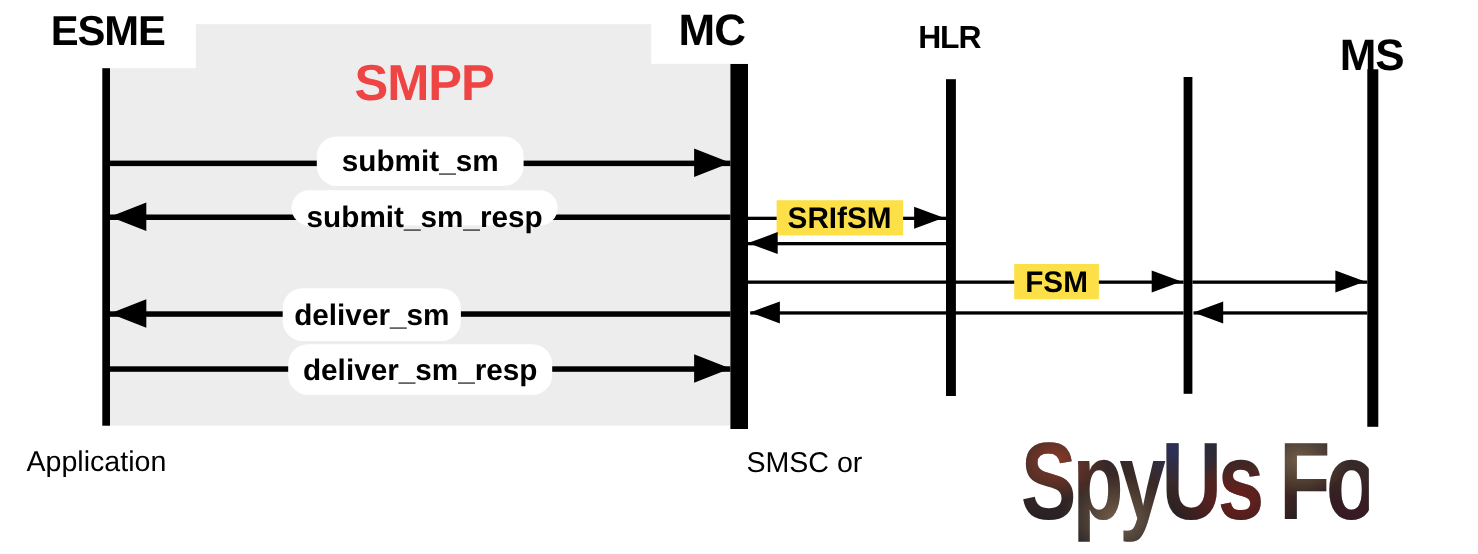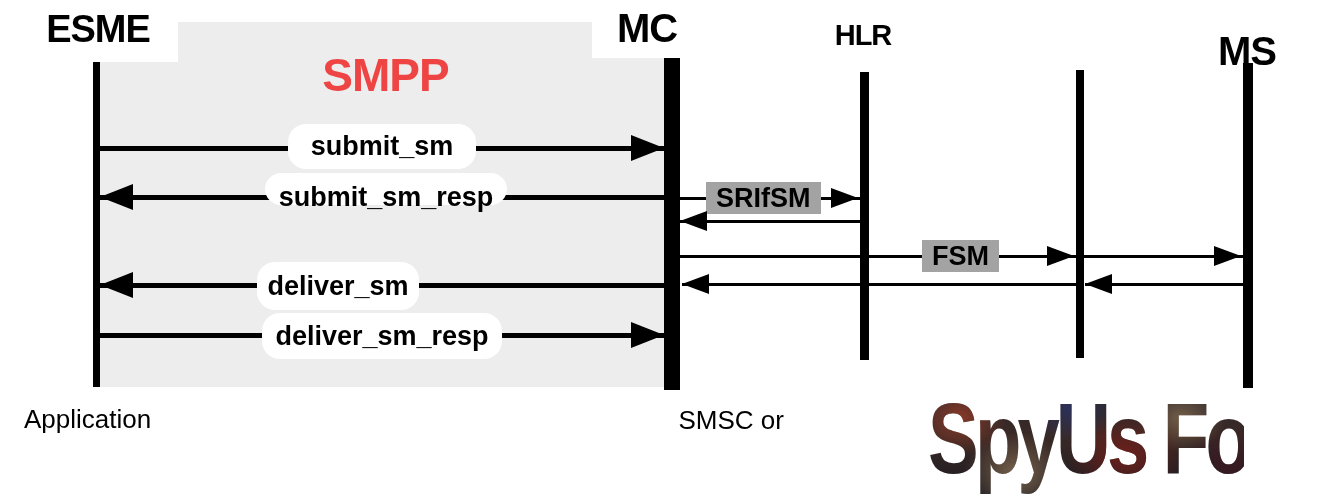--- a/index.html
+++ b/index.html
@@ -33,21 +33,21 @@
   .thick { height:5px; }
   .thin  { height:3px; }
 
   .head { position:absolute; width:0; height:0; z-index:2; }
   .head-r-big { border-top:13px solid transparent; border-bottom:13px solid transparent; border-left:33px solid #000; }
   .head-l-big { border-top:13px solid transparent; border-bottom:13px solid transparent; border-right:33px solid #000; }
   .head-r-sm  { border-top:10px solid transparent; border-bottom:10px solid transparent; border-left:27px solid #000; }
   .head-l-sm  { border-top:10px solid transparent; border-bottom:10px solid transparent; border-right:27px solid #000; }
 
   .msg-plate { position:absolute; background:#fff; z-index:2; font-weight:bold; font-size:27px; text-align:center;border-radius:18px; }
-  .msg-inline { position:absolute; background:#a3a3a3; z-index:2; font-weight:bold; font-size:27px; text-align:center; padding:0 10px; }
+  .msg-inline { position:absolute; background:#fde047; z-index:2; font-weight:bold; font-size:27px; text-align:center; padding:0 10px; }
 
   .footer-label { position:absolute; z-index:4; font-weight:normal; font-size:26px; }
   .fl-application { left:24px; top:404px; }
   .fl-mc { left:560px; top:402px; width:224px; text-align:right; line-height:37px; }
 
   .logo {
     position:absolute; left:928px; top:382px; width:416px; height:118px; z-index:5;
     font-weight:bold; font-size:100px; line-height:112px; letter-spacing:-5px; white-space:nowrap;
     transform:scaleX(0.76); transform-origin:left center;
     background-color:#15151d;

